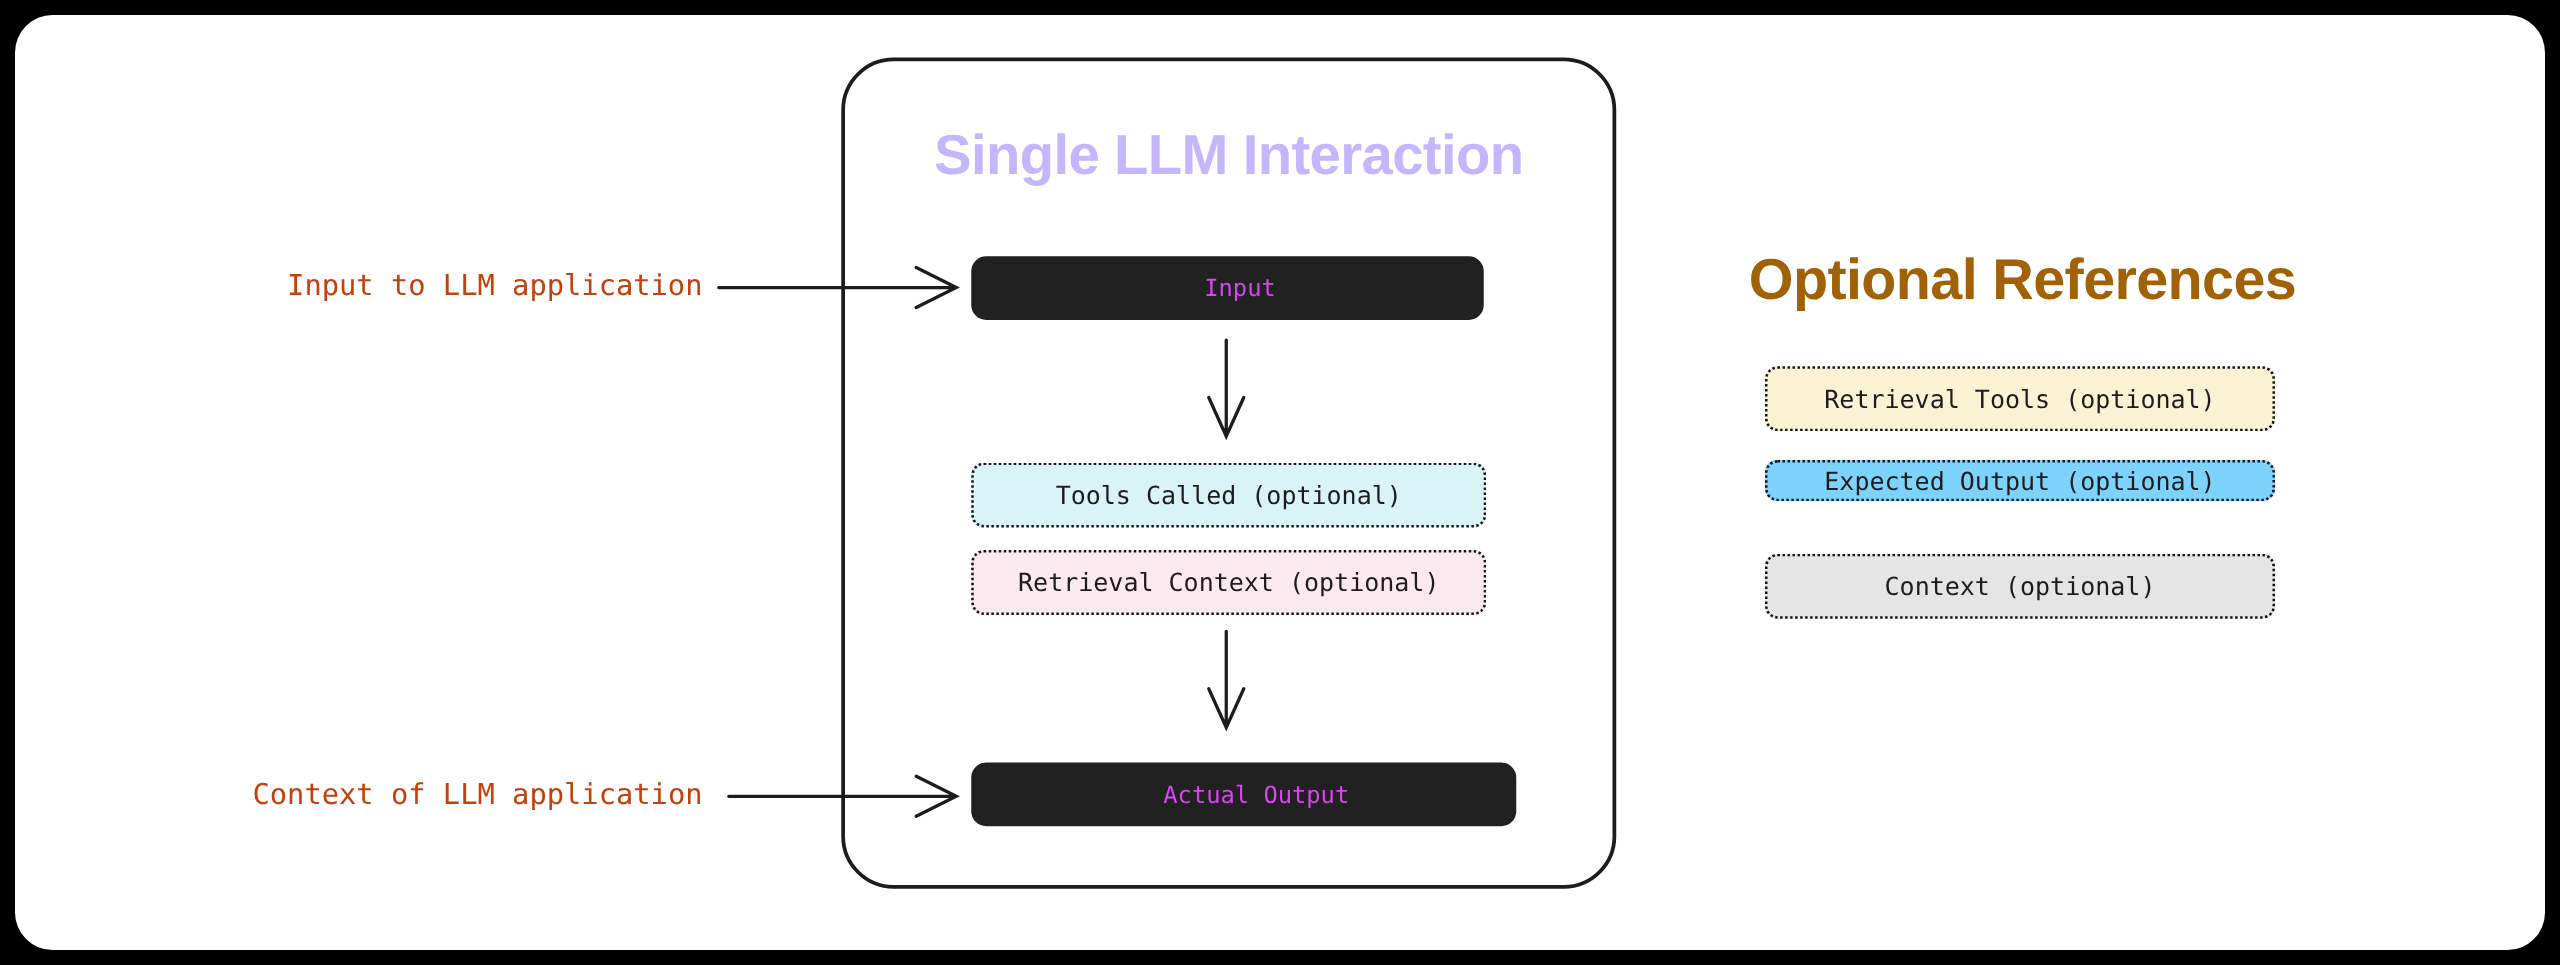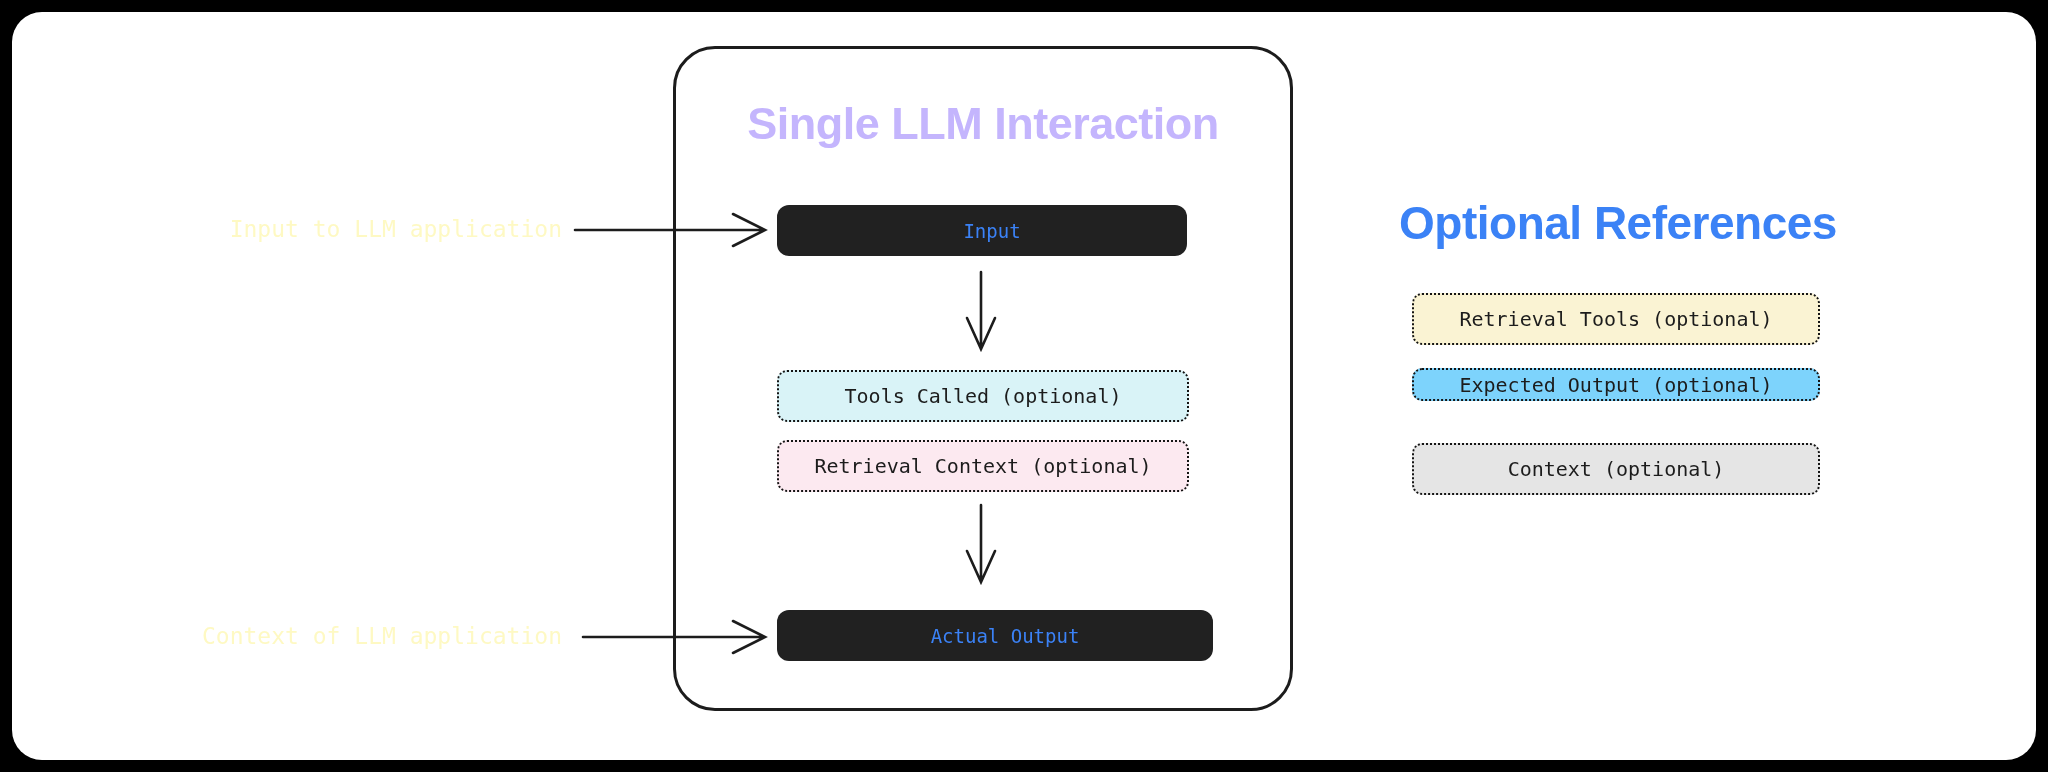--- a/index.html
+++ b/index.html
@@ -36,52 +36,52 @@
     color: #c4b5fd;
     white-space: nowrap;
   }
   .refs-title {
     position: absolute;
     left: 1618px; top: 196px;
     transform: translateX(-50%);
     font-size: 46px;
     font-weight: 600;
     letter-spacing: -0.5px;
-    color: #3b82f6;
+    color: #a16207;
     white-space: nowrap;
   }
   .mono { font-family: "DejaVu Sans Mono", "Liberation Mono", monospace; }
   .node {
     position: absolute;
     display: flex;
     align-items: center;
     justify-content: center;
     box-sizing: border-box;
     white-space: nowrap;
   }
   .node-solid {
     background: #212121;
-    color: #3b82f6;
+    color: #d946ef;
     border-radius: 12px;
     font-size: 19px;
     font-weight: 500;
     padding-left: 20px;
   }
   .node-dashed {
     border: 2.5px dotted #141414;
     border-radius: 10px;
     color: #1c1c1c;
     font-size: 20px;
     font-weight: 500;
   }
   .annotation {
     position: absolute;
     font-size: 23px;
     font-weight: 500;
-    color: #fef9c3;
+    color: #c2410c;
     white-space: nowrap;
   }
   svg.overlay {
     position: absolute;
     left: 0; top: 0;
     width: 2048px; height: 772px;
     pointer-events: none;
   }
   svg.overlay path {
     stroke: #1c1c1c;

